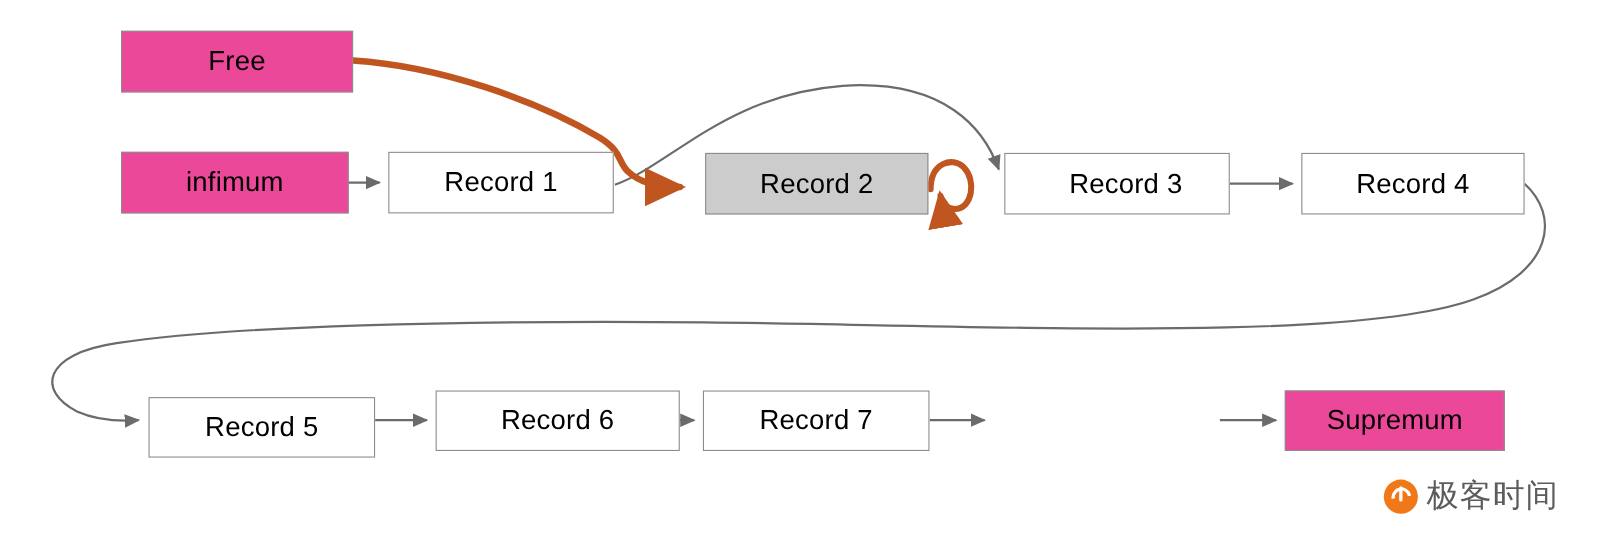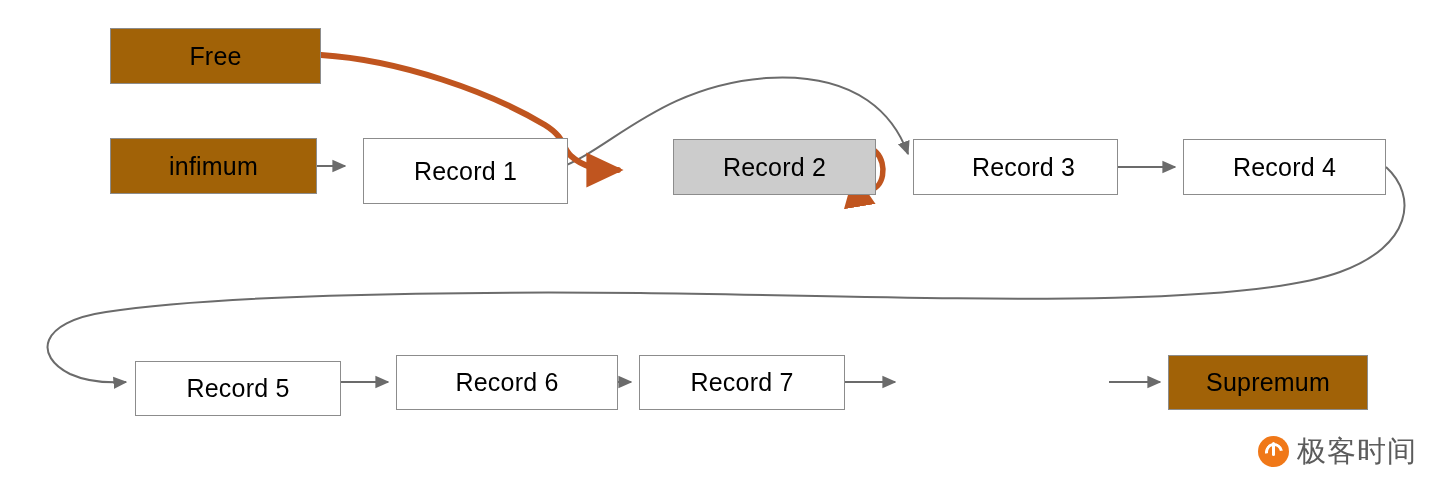--- a/index.html
+++ b/index.html
@@ -30,21 +30,21 @@
     background: #ffffff;
     display: flex;
     align-items: center;
     justify-content: center;
     color: #000000;
     font-size: 25px;
     line-height: 1;
     letter-spacing: 0.2px;
     white-space: nowrap;
   }
-  .node.fill-yellow { background: #a16207; }
+  .node.fill-yellow { background: #ec4899; }
   .node.fill-gray   { background: #cccccc; }
   .node-label {
     pointer-events: none;
     user-select: none;
   }
   
   #watermark {
     position: absolute;
     display: flex;
     align-items: center;
@@ -136,25 +136,25 @@
   </svg>
 
   <div class="node fill-yellow" style="left:110px; top:28px; width:211px; height:56px;">
     <span class="node-label">Free</span>
   </div>
 
   <div class="node fill-yellow" style="left:110px; top:138px; width:207px; height:56px;">
     <span class="node-label">infimum</span>
   </div>
 
-  <div class="node" style="left:353px; top:138px; width:205px; height:66px;margin-left:10px;">
+  <div class="node" style="left:353px; top:138px; width:205px; height:56px;">
     <span class="node-label">Record 1</span>
   </div>
 
-  <div class="node fill-gray" style="left:641px; top:139px; width:203px; height:56px;margin-left:32px;">
+  <div class="node fill-gray" style="left:641px; top:139px; width:203px; height:56px;">
     <span class="node-label">Record 2</span>
   </div>
 
   <div class="node" style="left:913px; top:139px; width:205px; height:56px;padding-left:16px;">
     <span class="node-label">Record 3</span>
   </div>
 
   <div class="node" style="left:1183px; top:139px; width:203px; height:56px;justify-content:center;">
     <span class="node-label">Record 4</span>
   </div>

